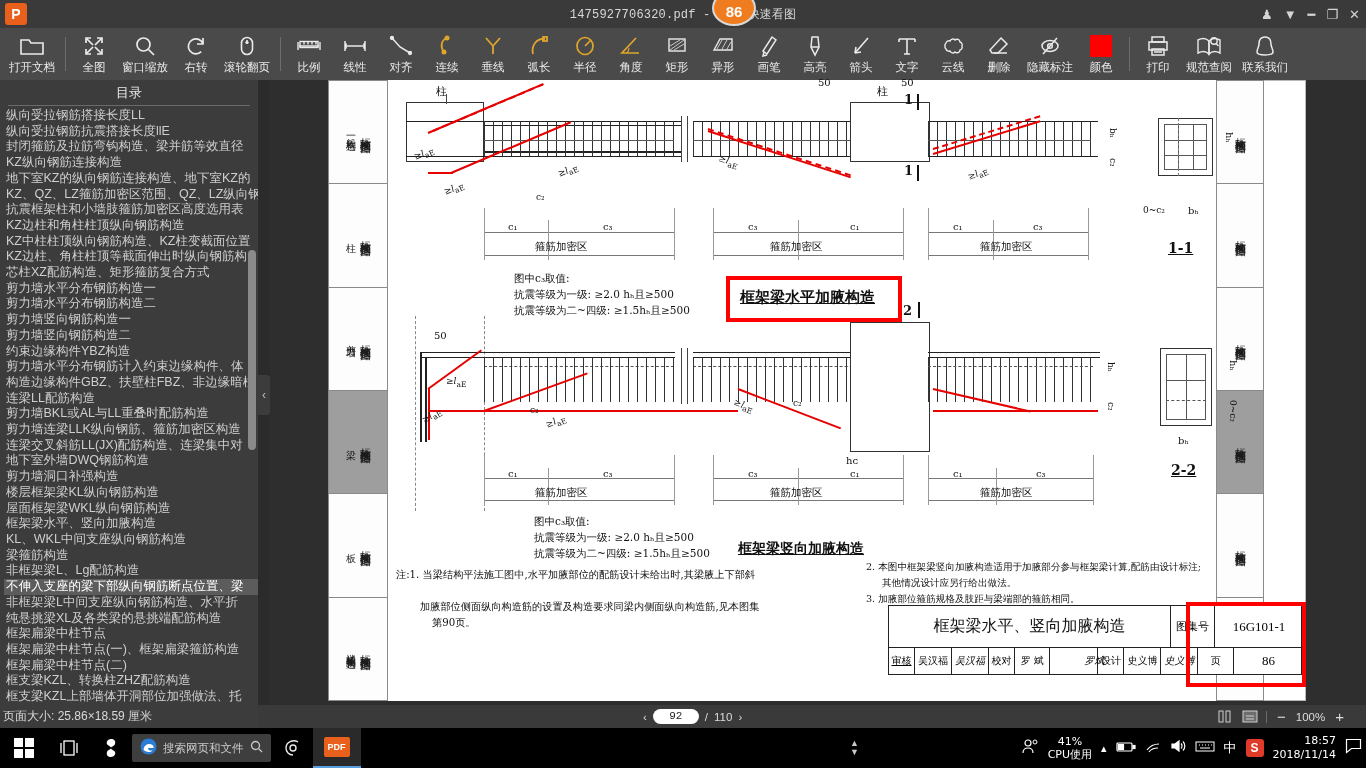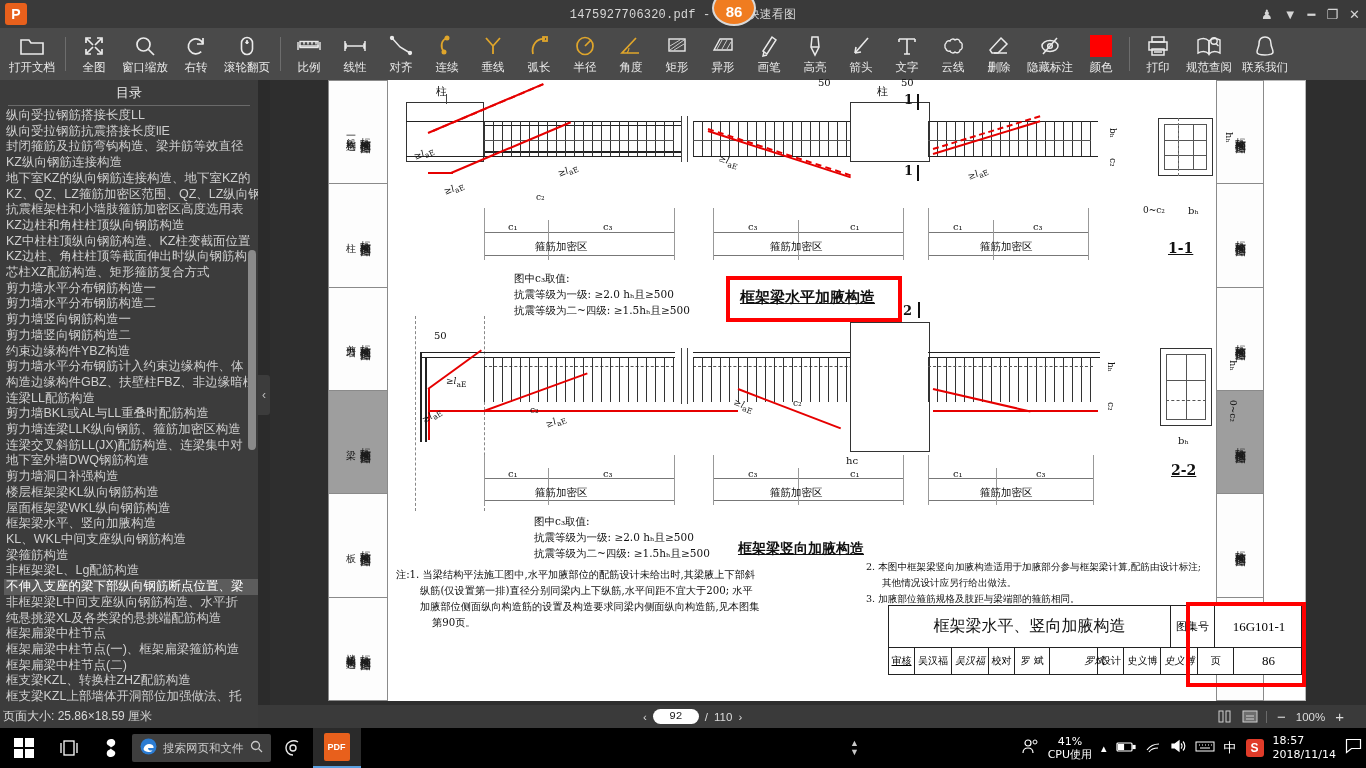--- a/index.html
+++ b/index.html
@@ -103,25 +103,25 @@
   #taskbar{position:absolute;left:0;top:728px;width:1366px;height:40px;background:#000;display:flex;align-items:center;}
   #startbtn{width:48px;height:40px;display:flex;align-items:center;justify-content:center;}
   #searchbox{width:340px;height:32px;background:#fff;display:flex;align-items:center;padding:0 8px;gap:10px;}
   #searchbox .ph{color:#4b4b4b;font-size:12.5px;flex:1;font-family:"DejaVu Sans",sans-serif;}
   .tbicon{width:42px;height:40px;display:flex;align-items:center;justify-content:center;}
   #edgesearch{height:28px;background:#3e3e3e;display:flex;align-items:center;gap:6px;padding:0 8px;border-radius:2px;}
   #edgesearch .ph{color:#c9c9c9;font-size:11.5px;font-family:"DejaVu Sans",sans-serif;}
   #tray{position:absolute;right:4px;height:40px;display:flex;align-items:center;gap:9px;color:#fff;}
   #cpu{display:flex;flex-direction:column;align-items:center;color:#fff;font-size:11px;line-height:13px;
     font-family:"DejaVu Sans",sans-serif;}
-  #clock{display:flex;flex-direction:column;align-items:flex-start;color:#fff;font-size:11px;line-height:14px;
+  #clock{display:flex;flex-direction:column;align-items:flex-end;color:#fff;font-size:11px;line-height:14px;
     font-family:"DejaVu Sans",sans-serif;}
   #pdftask{width:48px;height:40px;display:flex;align-items:center;justify-content:center;
     background:#2a2a2a;border-bottom:2px solid #5aa0e0;}
-  .pdfic{width:26px;height:28px;background:#e8601c;border-radius:2px;color:#fff;font-size:9px;
+  .pdfic{width:26px;height:20px;background:#e8601c;border-radius:2px;color:#fff;font-size:9px;
     display:flex;align-items:center;justify-content:center;font-weight:bold;}
   #sogou{width:18px;height:18px;background:#e03b29;color:#fff;font-size:12px;font-weight:bold;
     display:flex;align-items:center;justify-content:center;border-radius:3px;}
   .scrollarrows{display:flex;flex-direction:column;color:#c9c9c9;font-size:9px;line-height:9px;}
 </style>
 </head>
 <body>
 
 <div id="titlebar">
   <div id="applogo">P</div>
@@ -658,21 +658,20 @@
     <div style="position:absolute;left:778px;top:274px;width:40px;height:66px;border:1.1px solid #555;"></div>
     <div class="hline" style="left:778px;top:300px;width:40px;background:#555;"></div>
     <div class="hline" style="left:778px;top:320px;width:40px;border-top:1px dashed #555;background:transparent;"></div>
     <div class="vline" style="left:798px;top:274px;height:66px;background:#555;"></div>
     <div class="lbl" style="left:790px;top:355px;font-size:10px;">bₕ</div>
     <div class="lbl" style="left:840px;top:280px;font-size:10px;writing-mode:vertical-rl;">hₕ</div>
     <div class="lbl" style="left:840px;top:320px;font-size:9px;writing-mode:vertical-rl;">0~c₂</div>
     <div class="lbl undl" style="left:783px;top:382px;font-size:14px;font-weight:bold;">2-2</div>
 
     <div class="notetxt" style="left:8px;top:487px;font-size:10.2px;">注:1. 当梁结构平法施工图中,水平加腋部位的配筋设计未给出时,其梁腋上下部斜</div>
-    <div class="notetxt" style="left:32px;top:503px;font-size:10.2px;">纵筋(仅设置第一排)直径分别同梁内上下纵筋,水平间距不宜大于200; 水平</div>
     <div class="notetxt" style="left:32px;top:519px;font-size:10.2px;">加腋部位侧面纵向构造筋的设置及构造要求同梁内侧面纵向构造筋,见本图集</div>
     <div class="notetxt" style="left:44px;top:535px;font-size:10.2px;">第90页。</div>
 
     <div class="notetxt" style="left:478px;top:479px;font-size:9.6px;">2. 本图中框架梁竖向加腋构造适用于加腋部分参与框架梁计算,配筋由设计标注;</div>
     <div class="notetxt" style="left:494px;top:495px;font-size:9.6px;">其他情况设计应另行给出做法。</div>
     <div class="notetxt" style="left:478px;top:511px;font-size:9.6px;">3. 加腋部位箍筋规格及肢距与梁端部的箍筋相同。</div>
 
     <div id="titleblock">
       <div id="tb-main">框架梁水平、竖向加腋构造</div>
       <div id="tb-jiji">图集号</div>

